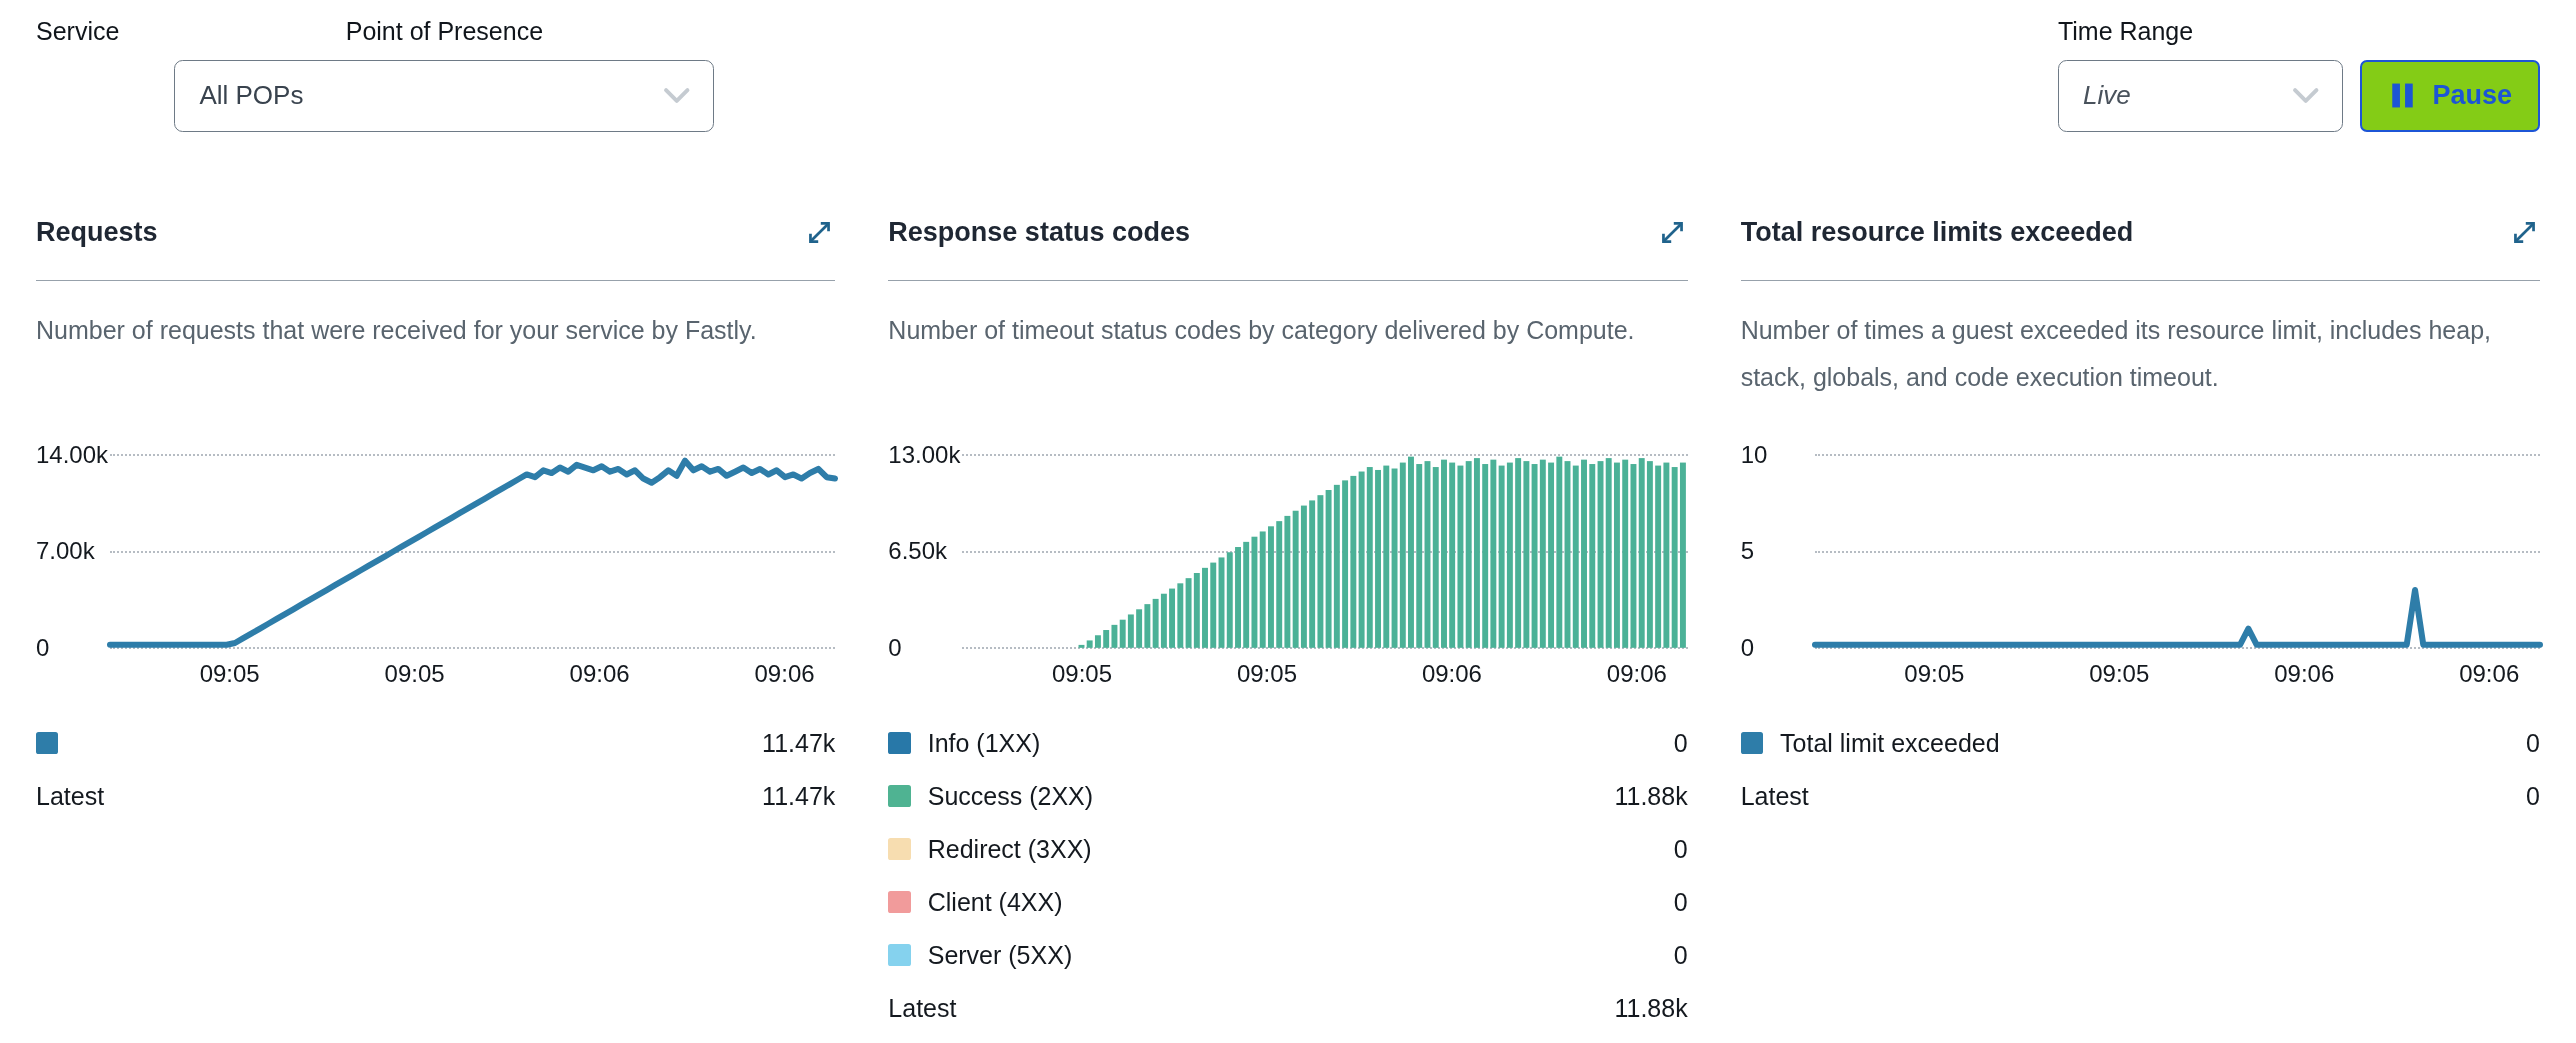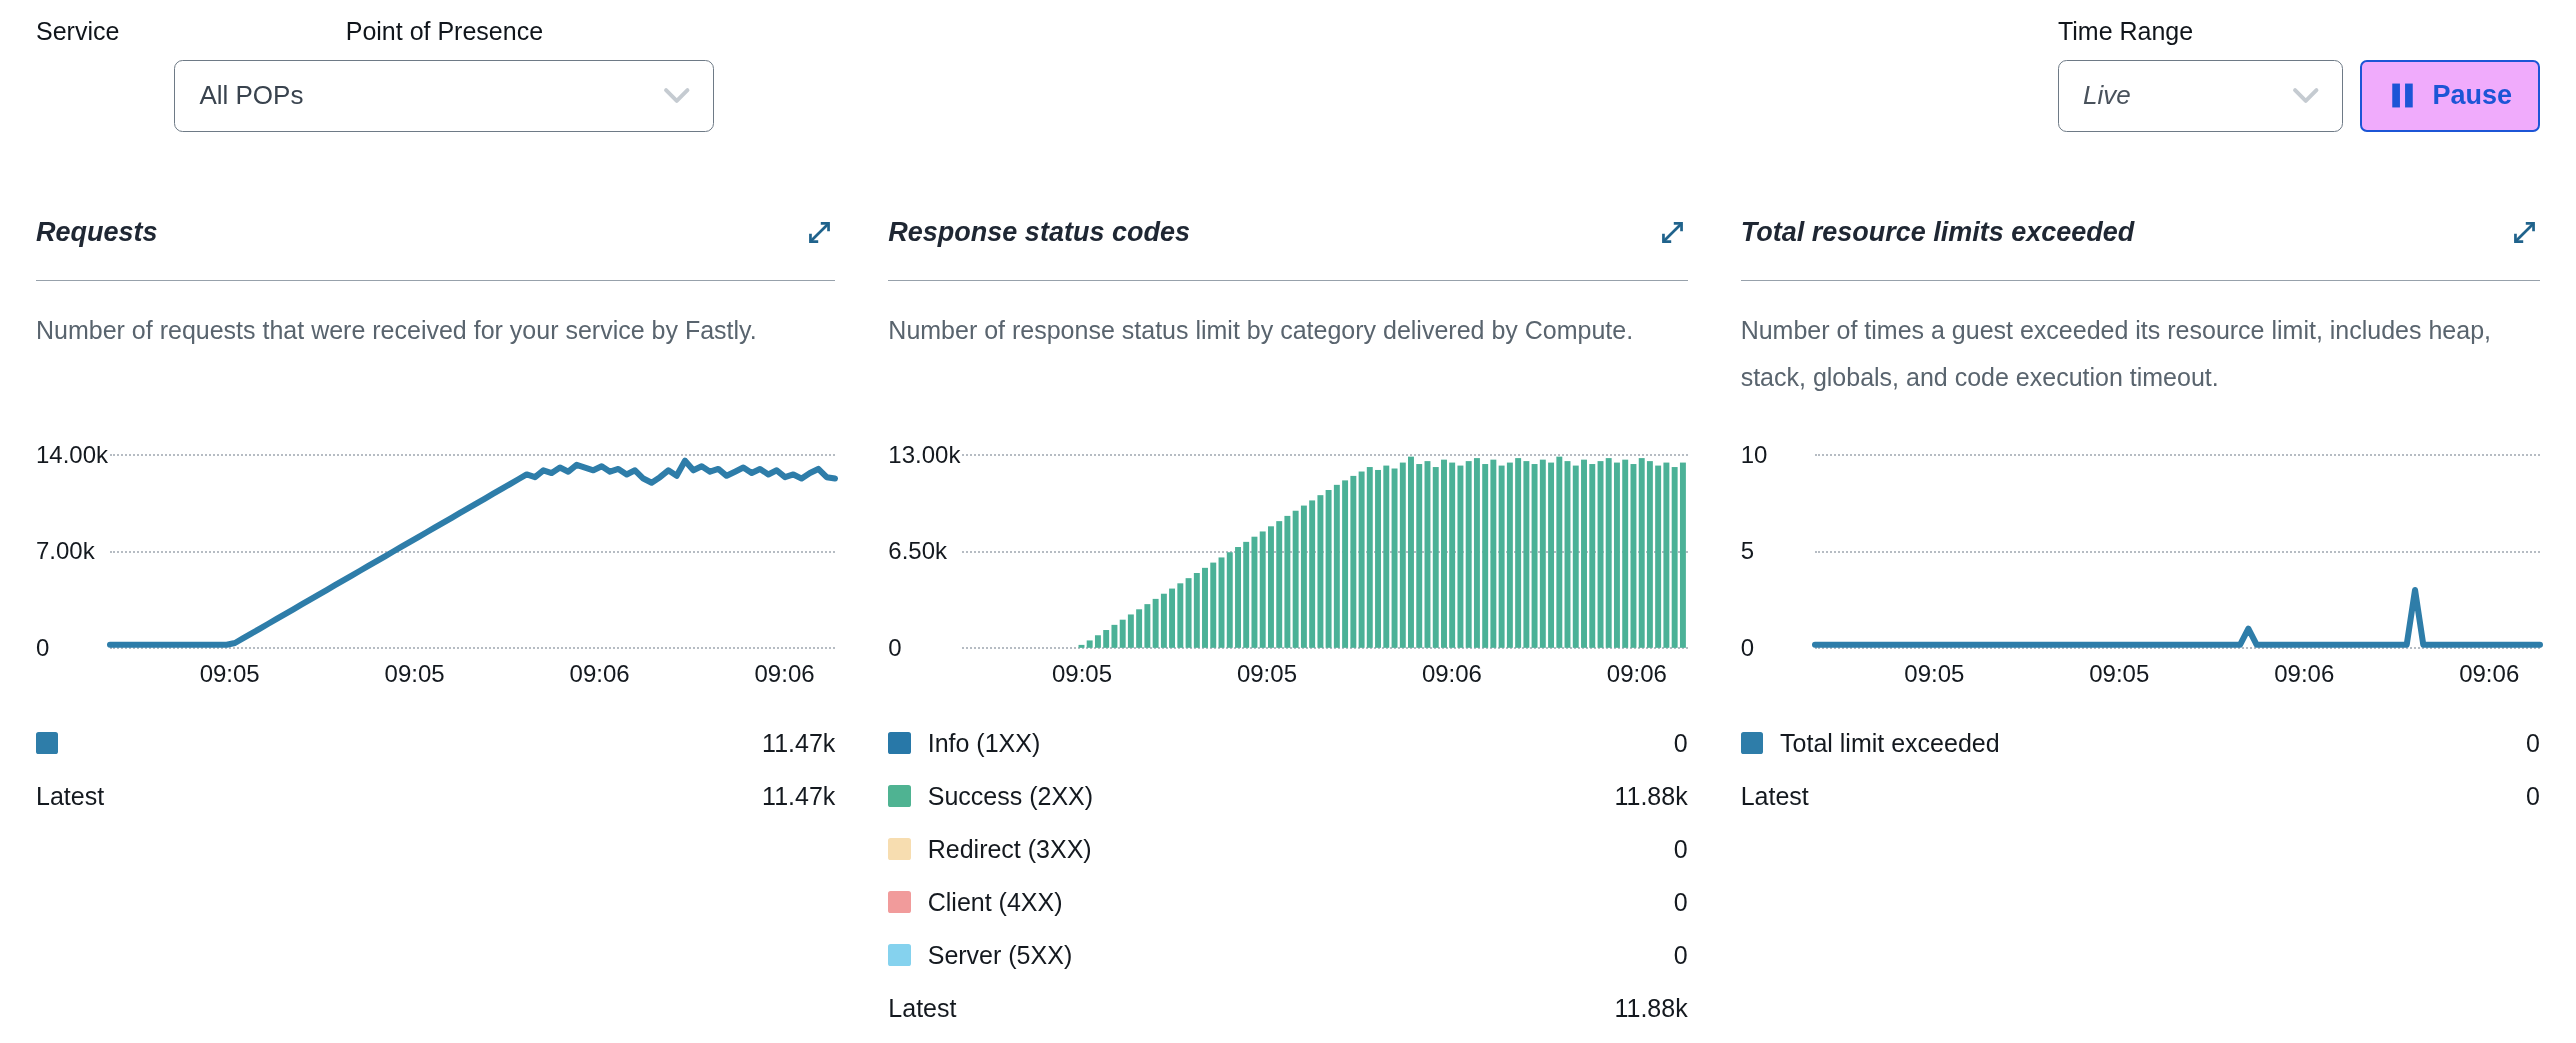--- a/index.html
+++ b/index.html
@@ -43,21 +43,21 @@
   .chevron { flex: none; margin-left: 17px; }
   .controls-spacer { flex: 1; }
   .time-group-row { display: flex; align-items: flex-start; }
   .pause-button {
     display: flex; align-items: center;
     height: 72px;
     margin-left: 17px;
     padding: 0 26px;
     border: 2.6px solid #1c55d6;
     border-radius: 6.9px;
-    background: #f0abfc;
+    background: #84cc16;
     color: #1c55d6;
     font-size: 27px;
     font-weight: 700;
     cursor: pointer;
   }
   .pause-button .pause-glyph { margin-right: 15.5px; display: flex; }
 
   
   .panels {
     display: grid;
@@ -68,21 +68,20 @@
   }
   .panel-head {
     display: flex; align-items: center; justify-content: space-between;
     height: 36px;
   }
   .panel-title {
     margin: 0;
     font-size: 27px;
     font-weight: 700;
     color: #1f2733;
-    font-style: italic;
   }
   .expand { display: flex; cursor: pointer; }
   .divider {
     border-top: 1.7px solid #97a1ab;
     margin-top: 29px;
   }
   .desc {
     margin: 26px 0 0 0;
     font-size: 25px;
     line-height: 47px;
@@ -232,21 +231,21 @@
       <h2 class="panel-title">Response status codes</h2>
       <span class="expand">
         <svg width="31" height="31" viewBox="0 0 24 24" fill="none" stroke="#20638c" stroke-width="2.1">
           <path d="M5 19 L19 5"></path>
             <path d="M13 5 H19 V11"></path>
             <path d="M11 19 H5 V13"></path>
         </svg>
       </span>
     </div>
     <div class="divider"></div>
-    <p class="desc">Number of response status limit by category delivered by Compute.</p>
+    <p class="desc">Number of timeout status codes by category delivered by Compute.</p>
     <div class="chart">
       <div class="ylabels">
         <span class="ylabel" style="top:0">13.00k</span>
         <span class="ylabel" style="top:50%">6.50k</span>
         <span class="ylabel" style="top:100%">0</span>
       </div>
       <div class="plot">
         <div class="gridline" style="top:-0.9px"></div>
         <div class="gridline" style="top:50%"></div>
         <div class="gridline" style="bottom:-0.9px"></div>

